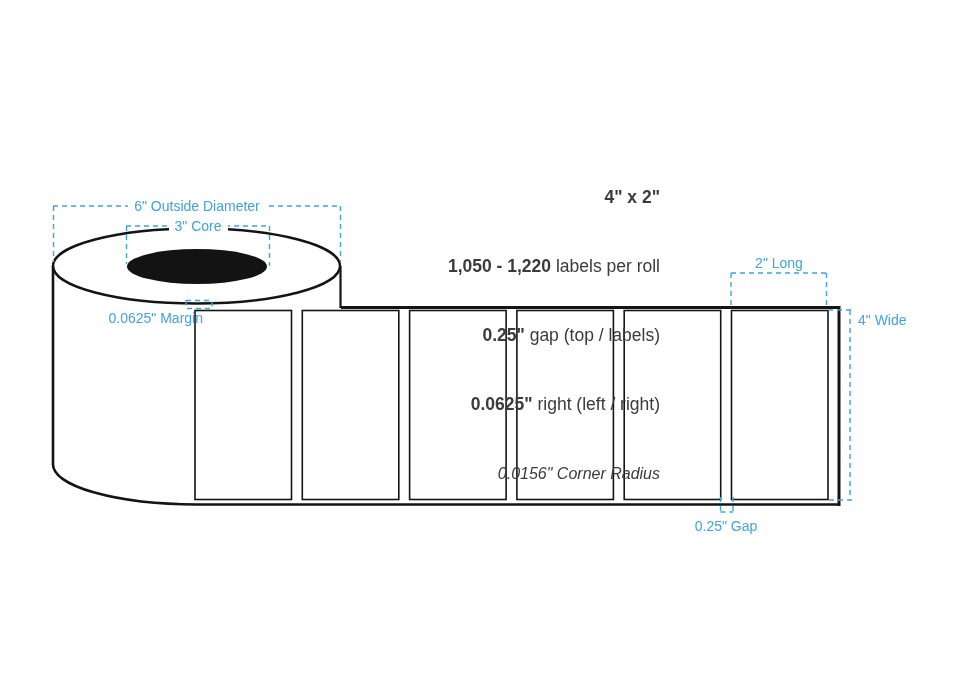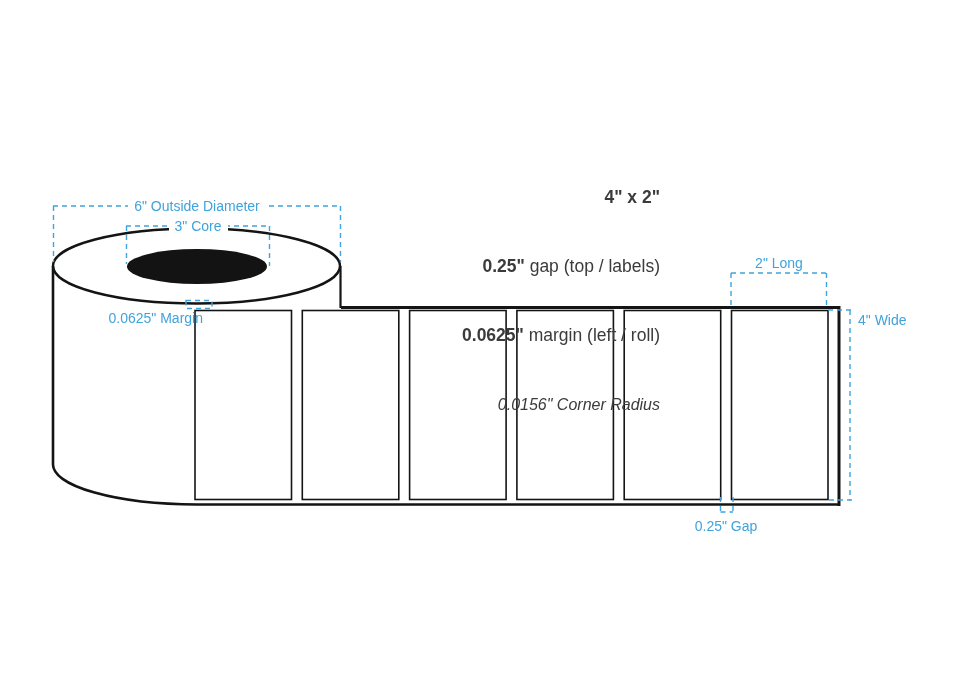--- a/index.html
+++ b/index.html
@@ -92,22 +92,23 @@
       <line class="dashed" x1="829" y1="500" x2="854" y2="500"></line>
 
       <line class="dashed" x1="720.5" y1="497" x2="720.5" y2="512"></line>
       <line class="dashed" x1="733" y1="497" x2="733" y2="512"></line>
       <line class="dashed" x1="720.5" y1="512" x2="733" y2="512"></line>
     </g>
   </svg>
 
   <div class="spec">
     <div><span class="b">4" x 2"</span></div>
+    <div><span class="b">1,050 - 1,220</span><span> labels per roll</span></div>
     <div><span class="b">0.25"</span><span> gap (top / labels)</span></div>
-    <div><span class="b">0.0625"</span><span> margin (left / roll)</span></div>
+    <div><span class="b">0.0625"</span><span> right (left / right)</span></div>
     <div class="italic">0.0156" Corner Radius</div>
   </div>
 
   <div class="ann center" style="left:53px;top:198px;width:288px;">
     <span class="bg">6" Outside Diameter</span>
   </div>
 
   <div class="ann center" style="left:126px;top:218px;width:144px;">
     <span class="bg">3" Core</span>
   </div>

